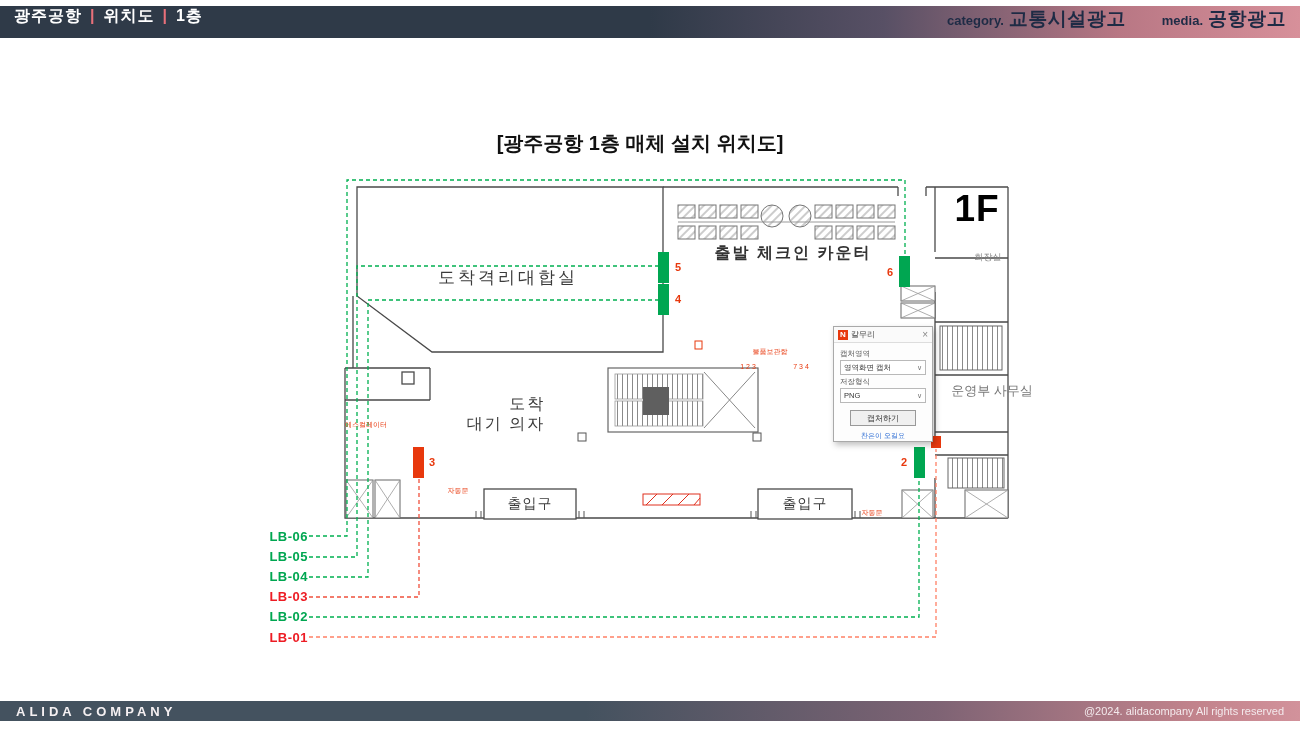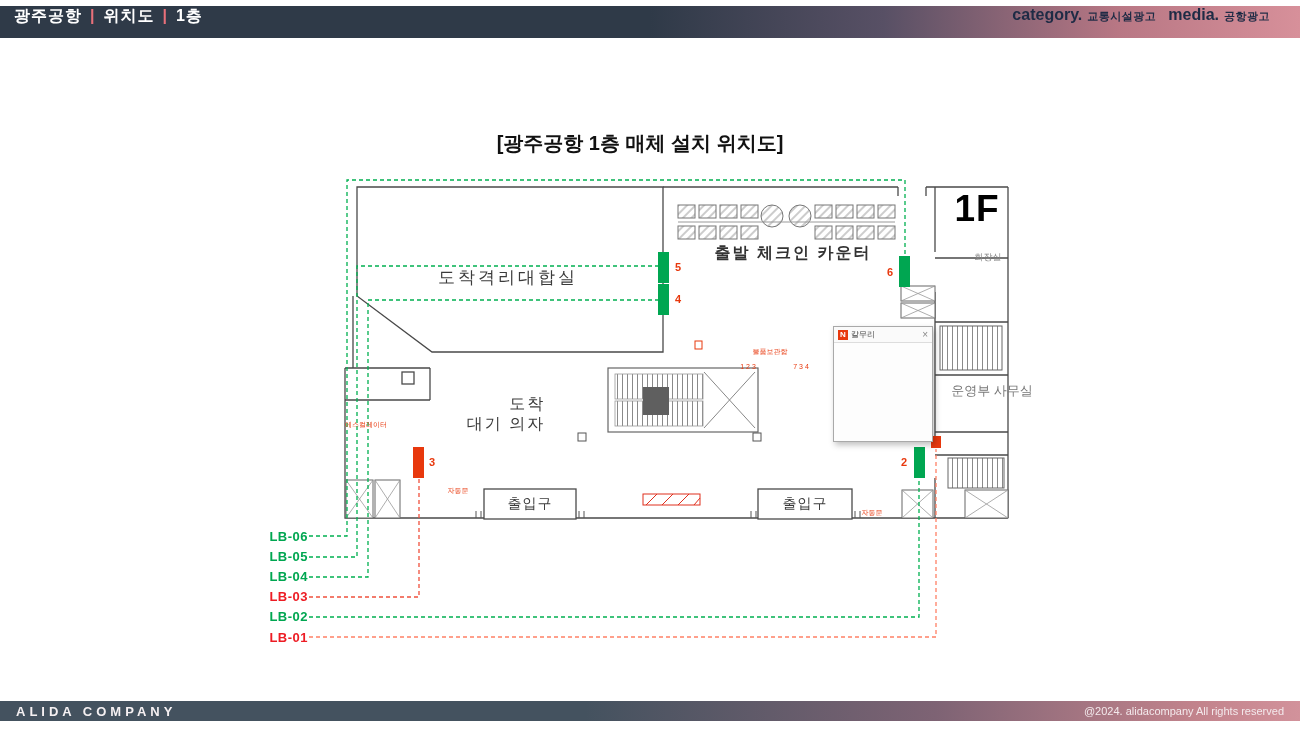--- a/index.html
+++ b/index.html
@@ -7,23 +7,23 @@
        font-family:"Liberation Sans","DejaVu Sans",sans-serif;overflow:hidden;}
   .page{position:absolute;inset:0;}
 
   
   .header{position:absolute;left:0;top:6px;width:100%;height:32px;box-sizing:border-box;
     display:flex;align-items:flex-start;justify-content:space-between;padding:0 14px;
     background:linear-gradient(90deg,#2f3a48 0%,#2f3a48 50%,#585065 68%,#b87784 86%,#d7909a 100%);}
   .h-left{color:#fff;font-weight:bold;font-size:16px;letter-spacing:1px;}
   .h-left .sep{color:#e8707a;margin:0 8px;font-weight:bold;}
   .h-right{display:flex;align-items:baseline;color:#1e2b45;}
-  .cat-label{font-size:16px;font-weight:600;margin-right:5px;}
-  .cat-value{font-size:11px;font-weight:800;margin-right:12px;letter-spacing:.5px;}
-  .cat-value:last-child{margin-right:16px;}
+  .cat-label{font-size:13px;font-weight:600;margin-right:5px;margin-left:24px;}
+  .cat-value{font-size:19px;font-weight:800;margin-right:12px;letter-spacing:.5px;}
+  .cat-value:last-child{margin-right:0;}
 
   
   .footer{position:absolute;left:0;top:701px;width:100%;height:20px;box-sizing:border-box;
     display:flex;align-items:center;justify-content:space-between;padding:0 16px;
     background:linear-gradient(90deg,#44525f 0%,#44525f 45%,#7e6374 72%,#c2838c 92%,#d2929b 100%);}
   .f-left{font-size:13px;font-weight:bold;letter-spacing:4px;color:#f5f0f2;}
   .f-right{font-size:11px;color:#f3e9ec;}
 
   
   .title{position:absolute;top:130px;left:0;width:1280px;text-align:center;
@@ -215,20 +215,34 @@
     <div class="legend-row green">LB-02</div>
     <div class="legend-row red">LB-01</div>
   </div>
 
   <div class="dialog">
     <div class="dlg-title">
       <span class="dlg-icon">N</span>
       <span class="dlg-name">칼무리</span>
       <span class="dlg-close">×</span>
     </div>
+    <div class="dlg-body">
+      <div class="dlg-label">캡처영역</div>
+      <div class="dlg-select">
+        <span>영역화면 캡처</span>
+        <span class="caret">∨</span>
+      </div>
+      <div class="dlg-label">저장형식</div>
+      <div class="dlg-select">
+        <span>PNG</span>
+        <span class="caret">∨</span>
+      </div>
+      <div class="dlg-btn">캡처하기</div>
+      <div class="dlg-link">찬은이 오길요</div>
+    </div>
   </div>
 
   <div class="footer">
     <div class="f-left">ALIDA COMPANY</div>
     <div class="f-right">@2024. alidacompany All rights reserved</div>
   </div>
 
 </div>
 
 </body></html>

